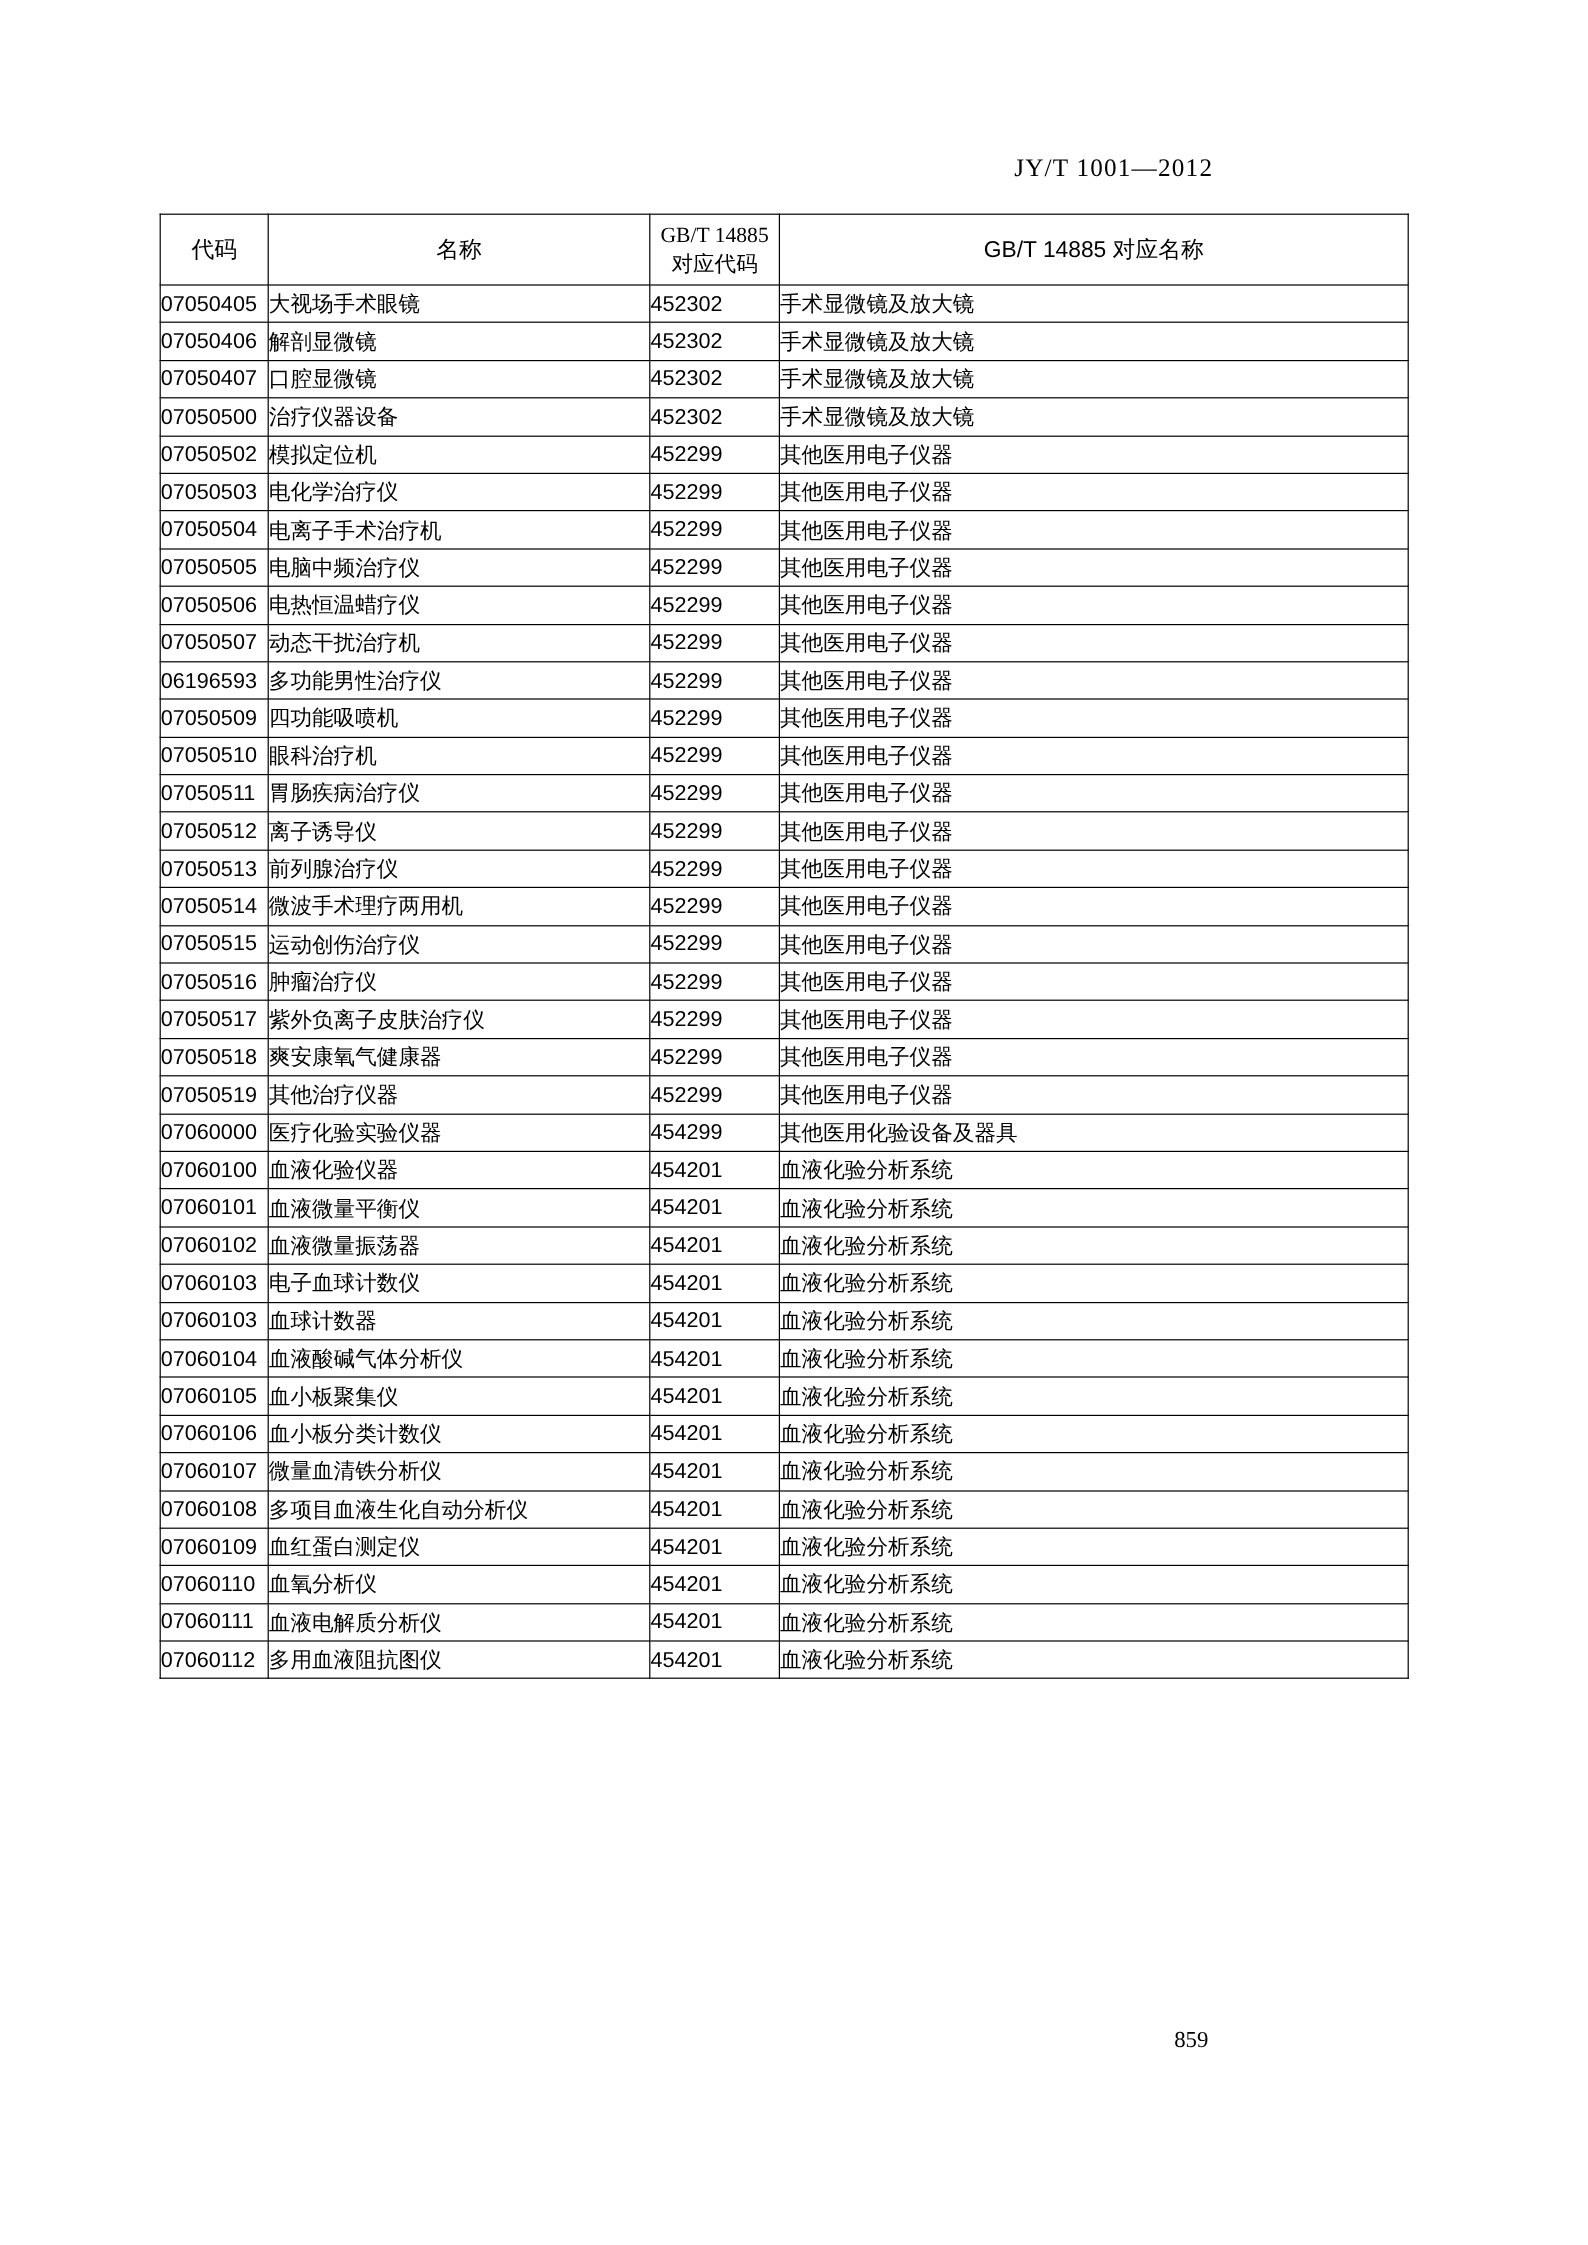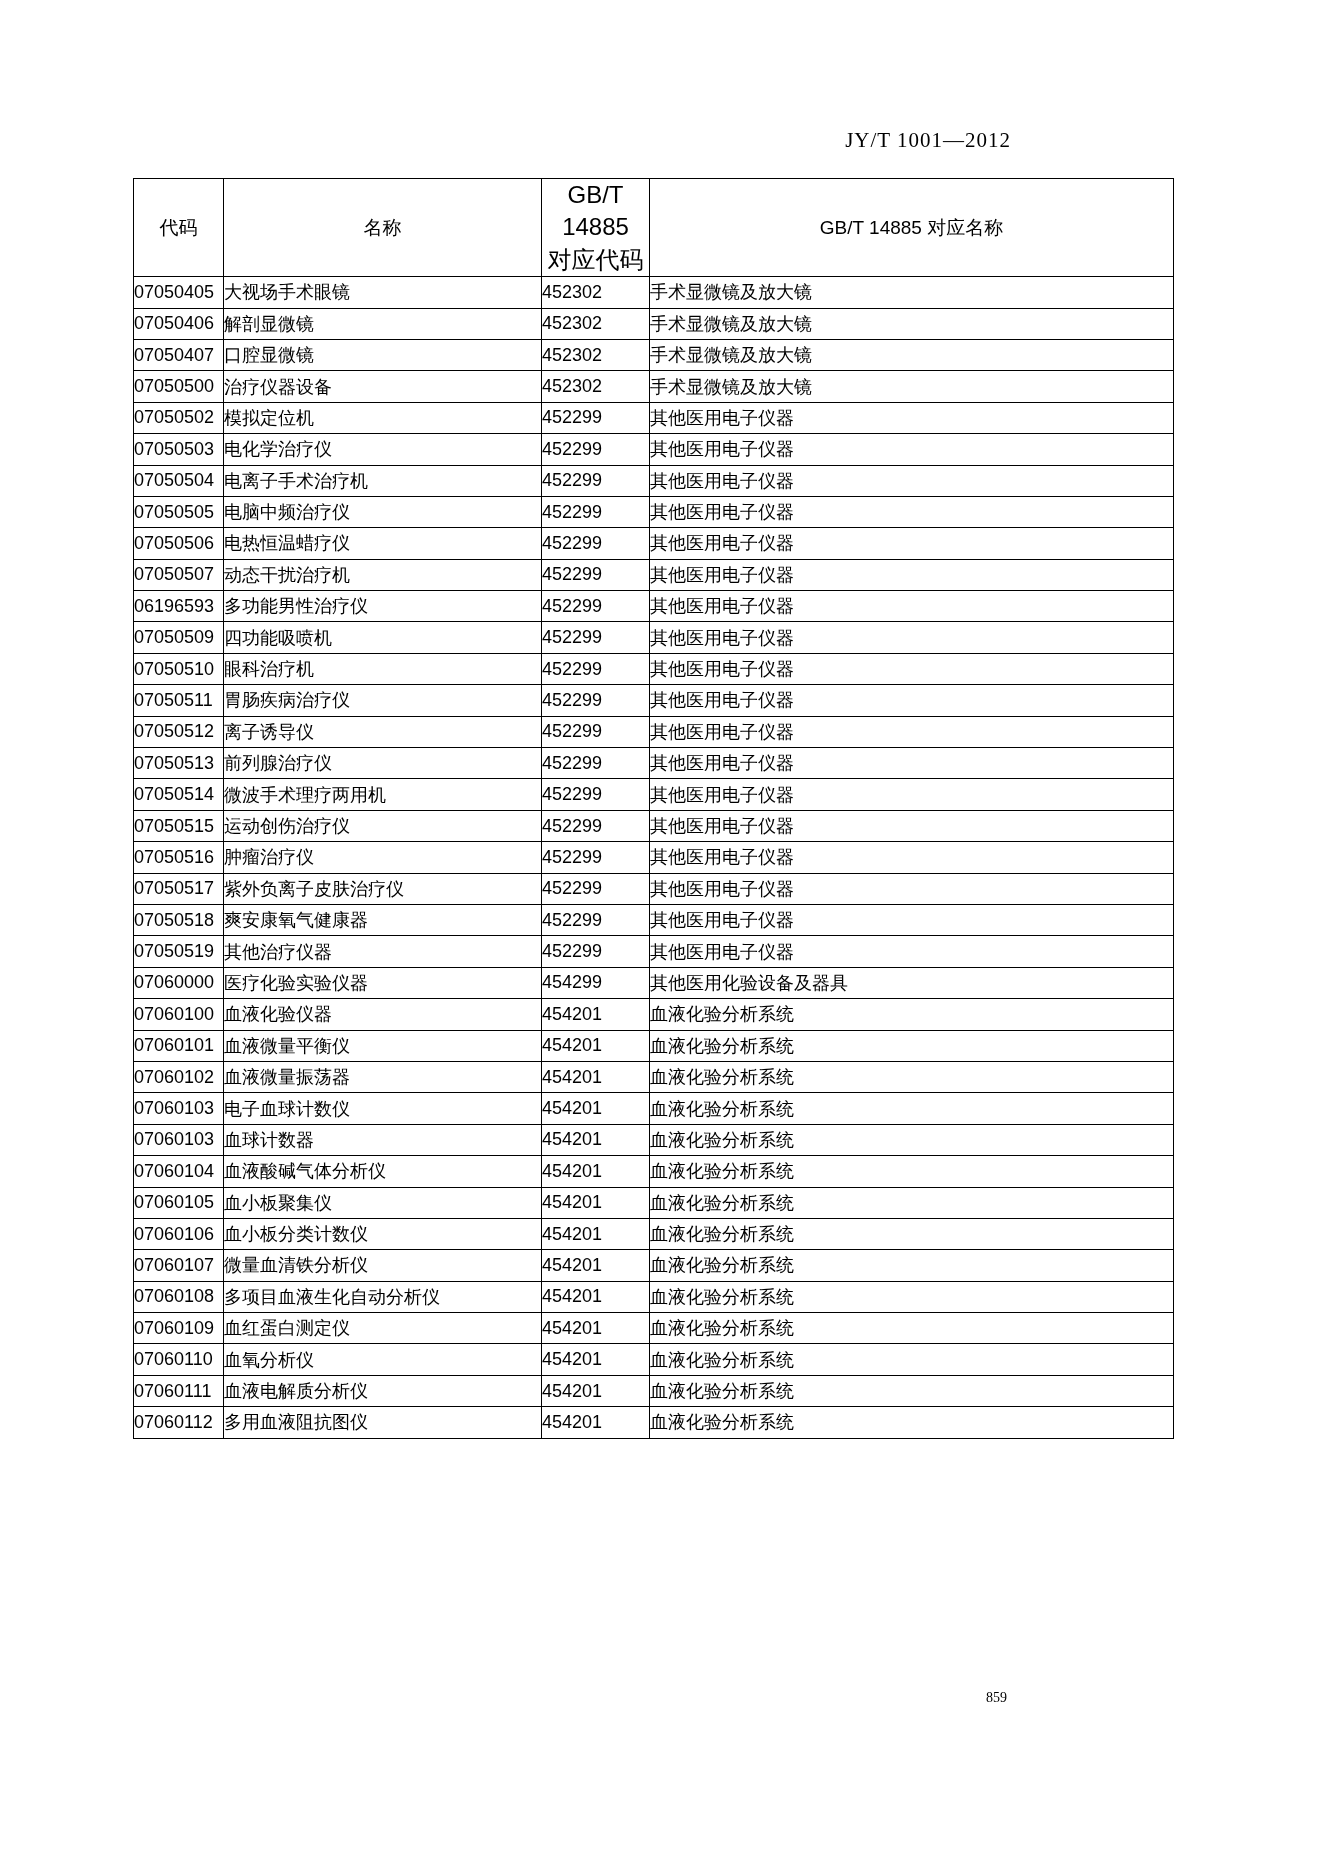--- a/index.html
+++ b/index.html
@@ -48,21 +48,22 @@
     vertical-align: middle;
   }
   table.main thead th {
     height: 58px;
     text-align: center;
     font-size: 19px;
     font-family: "Liberation Sans", sans-serif;
   }
   .hdr-two {
     line-height: 1.35;
-    font-size: 24px;
+    font-size: 18px;
+    font-family: Liberation Serif, serif;
   }
   col.c-code { width: 90px; }
   col.c-name { width: 318px; }
   col.c-gbcode { width: 108px; }
   col.c-gbname { width: 524px; }
 
   table.main tbody td {
     height: 30.4px;
     font-size: 18px;
     font-family: "Liberation Sans", sans-serif;
@@ -80,21 +81,21 @@
     font-family: "Liberation Serif", "DejaVu Serif", serif;
     font-size: 17px;
   }
   td.gbname {
     padding-left: 10px;
   }
   .footer {
     position: absolute;
     right: 152px;
     top: 1690px;
-    font-size: 14px;
+    font-size: 19px;
     font-family: "Liberation Serif", "DejaVu Serif", serif;
   }
 </style>
 </head>
 <body>
 
 <div class="page">
 
   <div class="header">JY/T 1001—2012</div>
 

